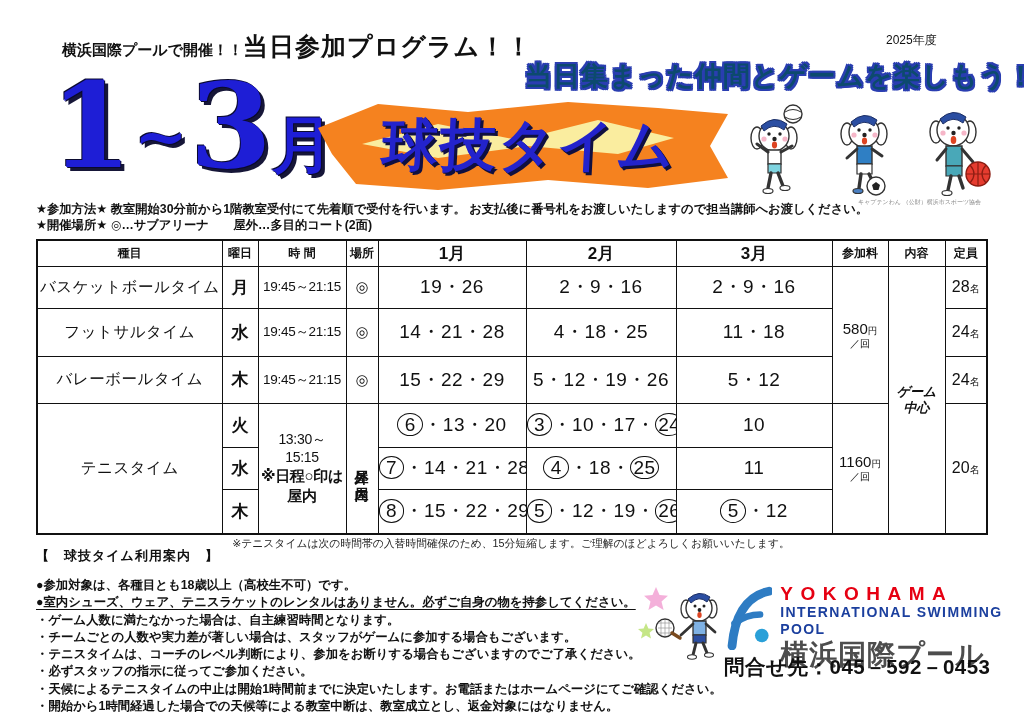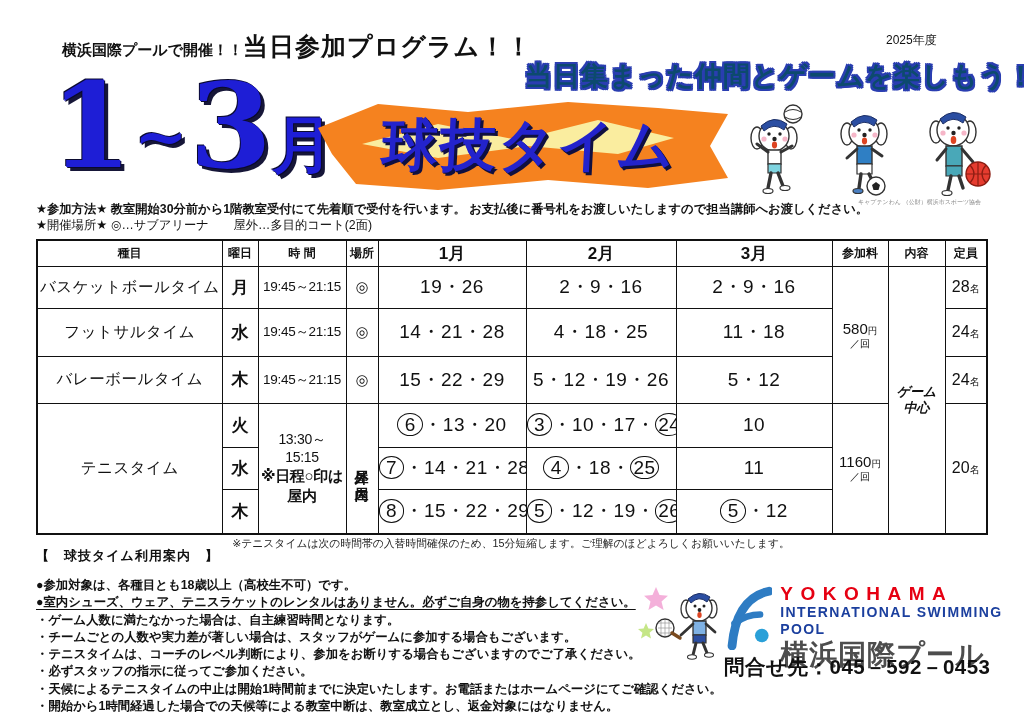--- a/index.html
+++ b/index.html
@@ -30,21 +30,21 @@
   .brush{position:absolute;left:318px;top:94px;width:410px;height:100px;}
   .brush svg{position:absolute;left:0;top:0;}
   .brush-text{
     position:absolute;left:36px;top:14px;width:350px;text-align:center;
     font-size:56px;font-weight:800;color:#2323cc;letter-spacing:2px;transform:skewX(-3deg);
     text-shadow:3px 3px 0 #101040,1px 1px 0 #101040;white-space:nowrap;
   }
   .mascots{position:absolute;left:735px;top:102px;display:flex;gap:6px;}
   .mascot-caption{position:absolute;left:858px;top:198px;font-size:6px;color:#8a8a8a;white-space:nowrap;}
   .howto{position:absolute;left:36px;top:201px;width:975px;font-size:12.3px;font-weight:700;white-space:nowrap;}
-  .venue{position:absolute;left:36px;top:217px;width:700px;font-size:12.3px;font-weight:400;white-space:nowrap;}
+  .venue{position:absolute;left:36px;top:217px;width:700px;font-size:12.3px;font-weight:700;white-space:nowrap;}
   
   table.sched{
     position:absolute;left:36px;top:239px;width:950px;border-collapse:collapse;table-layout:fixed;
     border:2px solid #111;
     padding-left:22px;
   }
   table.sched td,table.sched th{border:1px solid #111;text-align:center;vertical-align:middle;padding:0;overflow:hidden;}
   tr.hrow{height:26px;}
   tr.r1{height:42px;} tr.r2{height:48px;} tr.r3{height:47px;}
   tr.r4{height:44px;} tr.r5{height:42px;} tr.r6{height:45px;}

